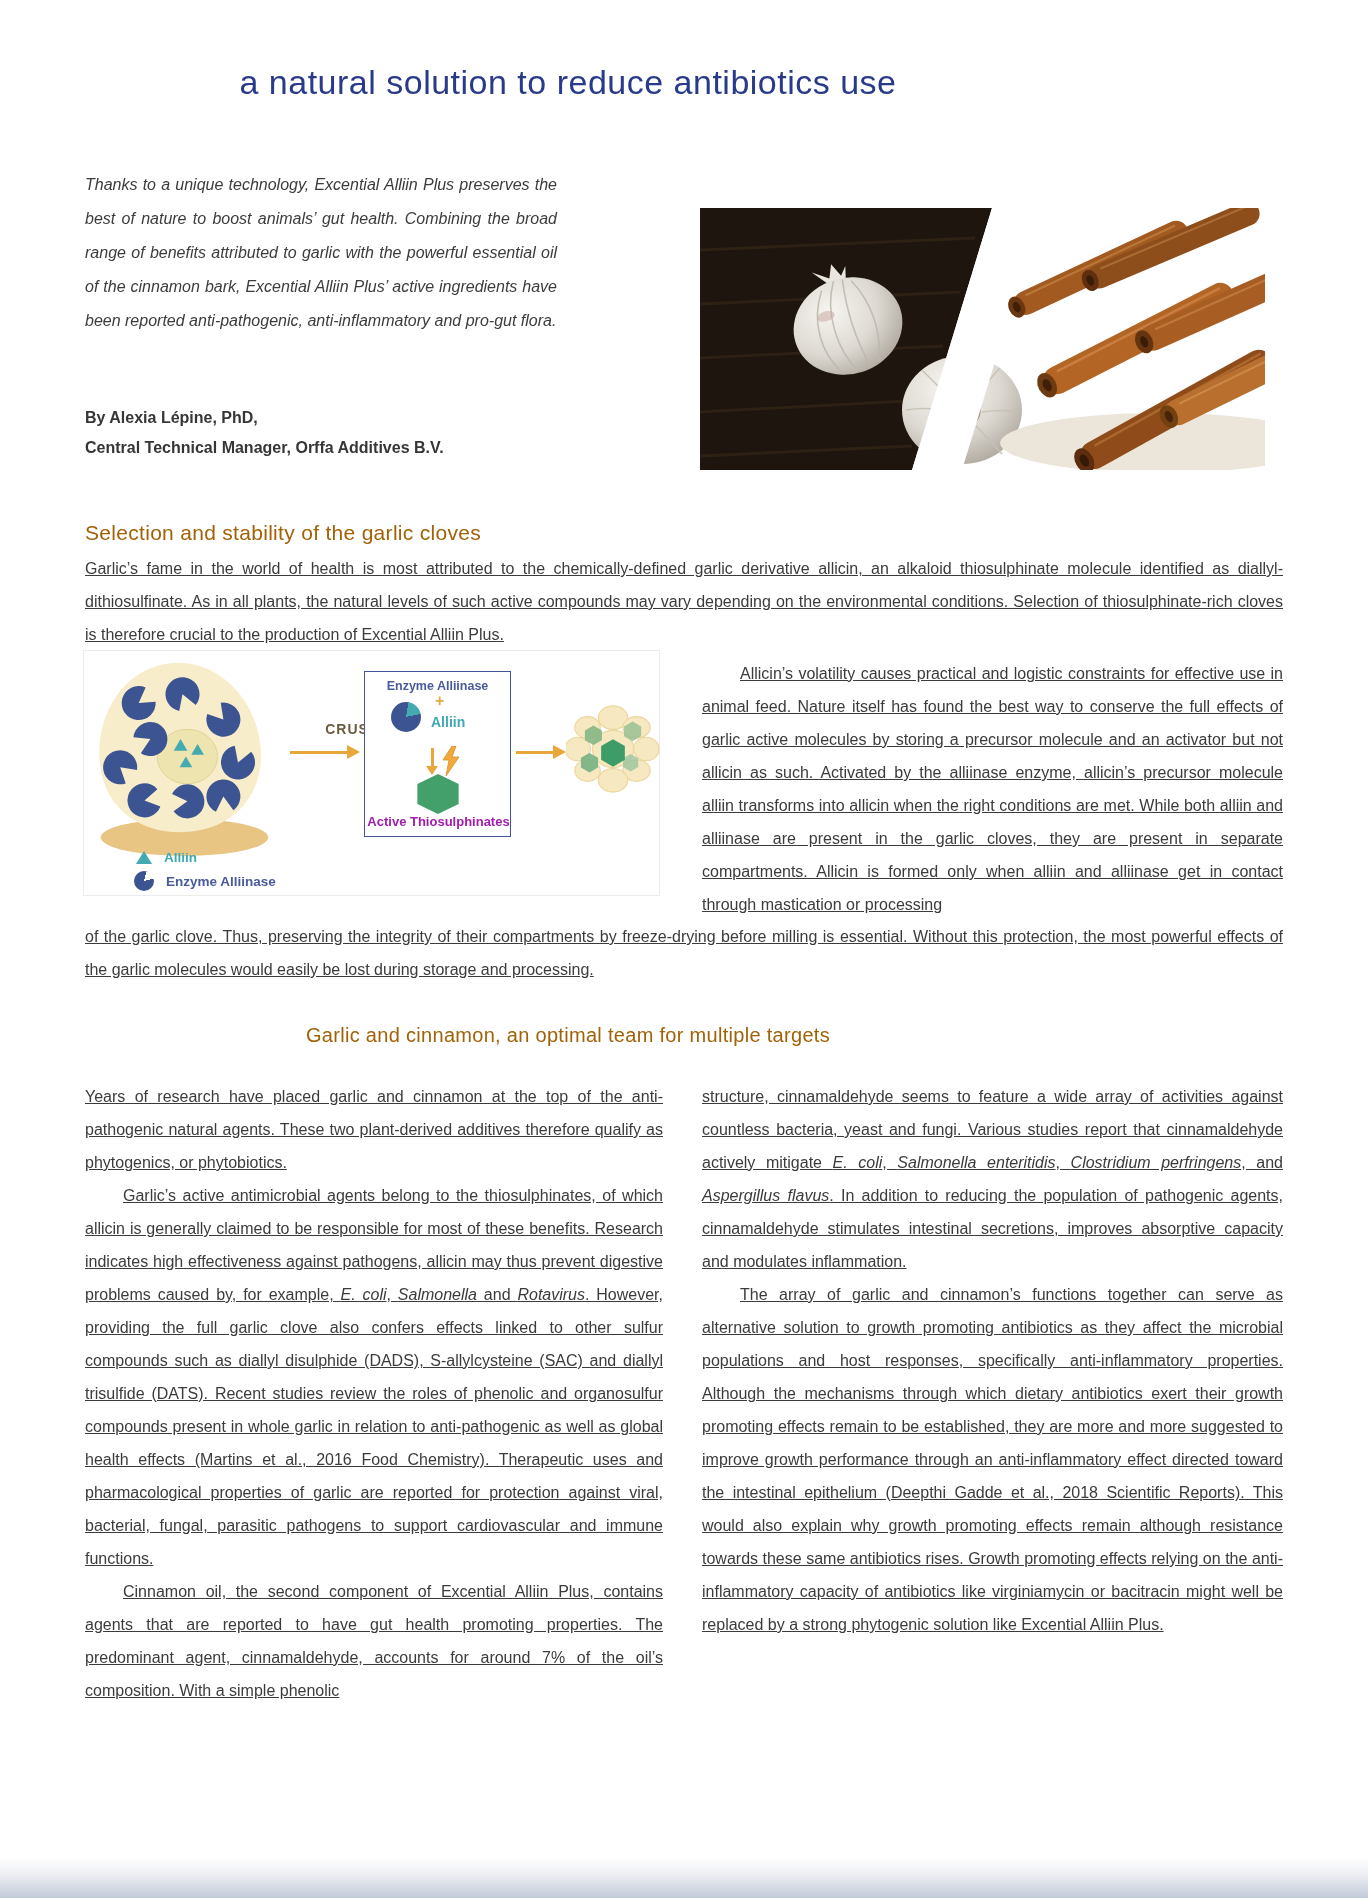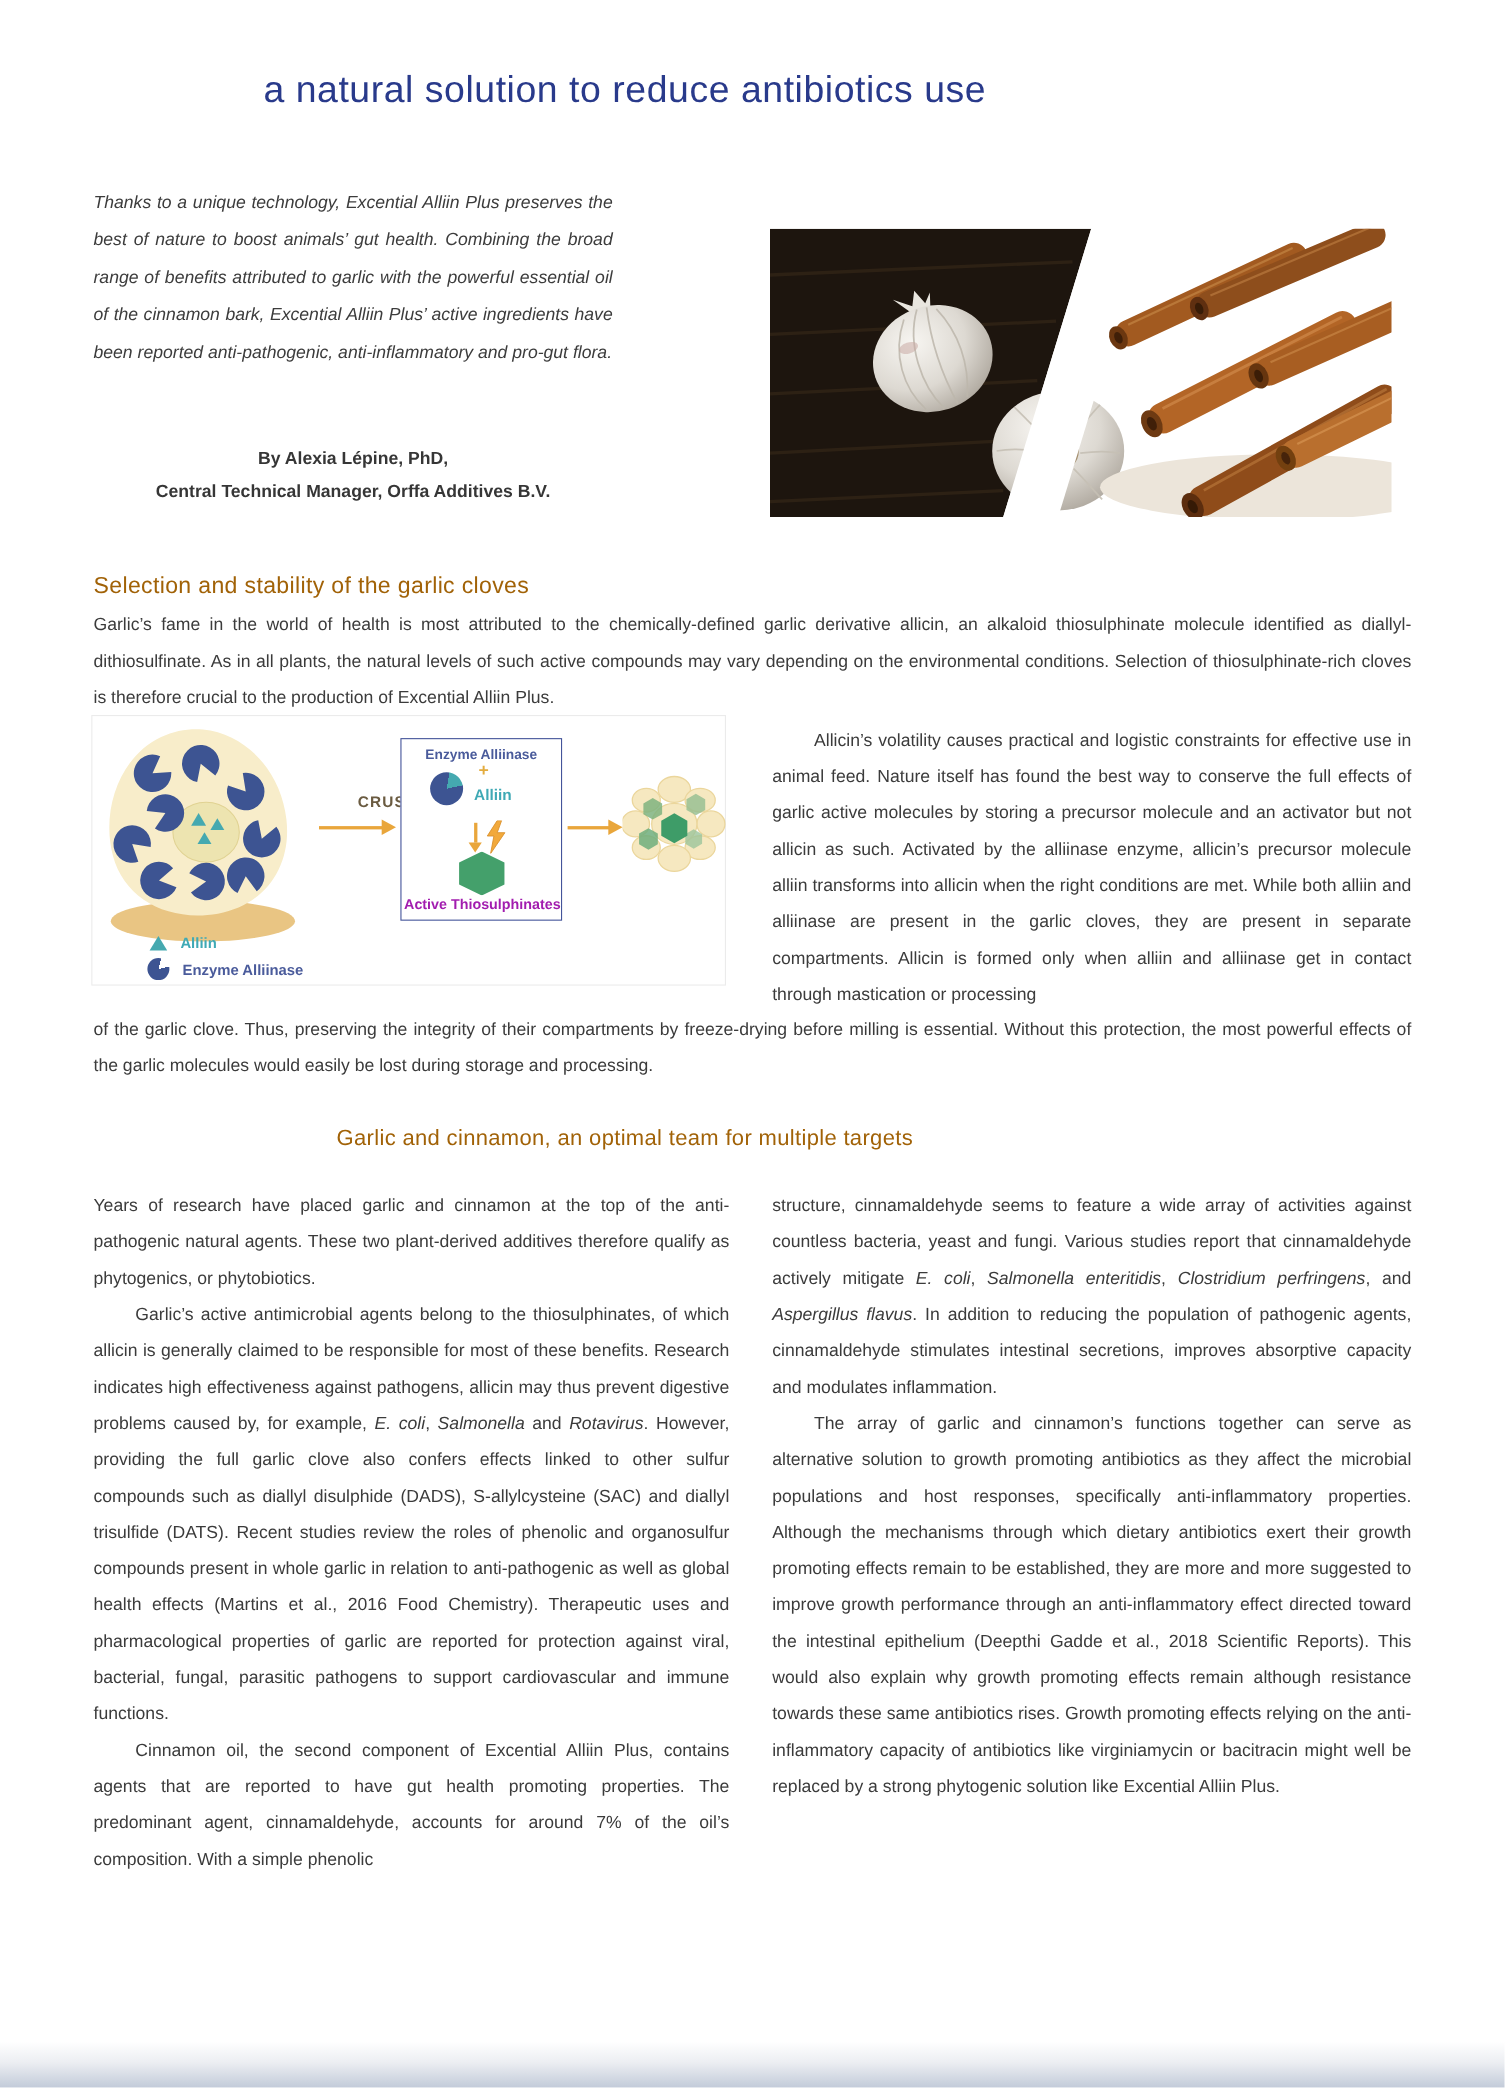--- a/index.html
+++ b/index.html
@@ -18,28 +18,28 @@
     letter-spacing:0.5px;
   }
   .sec-heading {
     color:#a16207; font-size:21px; font-weight:500; letter-spacing:0.3px;
   }
   .h1 { left:85px; top:521px; width:900px; }
   .h2 { left:85px; top:1024px; width:966px; text-align:center; font-size:20px; }
 
   
   .body { font-size:16px; line-height:33px; color:#3b3b3b; }
-  .just { text-align:justify; }
+  .just { text-align:justify;text-decoration:underline; }
   .indent { text-indent:38px; }
   .intro {
     left:85px; top:168px; width:472px; font-style:italic;
     font-size:16px; line-height:34px; text-align:justify; color:#3c3c3c;
   }
   .byline {
-    left:85px; top:403px; width:472px; text-align:center;
+    left:85px; top:403px; width:472px; 
     font-weight:bold; font-size:16px; line-height:30px; color:#363636;
   }
   .p1   { left:85px;  top:552px; width:1198px; }
   .wrap { left:702px; top:657px; width:581px; }
   .cont { left:85px;  top:920px; width:1198px; }
   .col-left  { left:85px;  top:1080px; width:578px; }
   .col-right { left:702px; top:1080px; width:581px; }
 
   
   .photo { left:700px; top:208px; width:565px; height:262px; }

